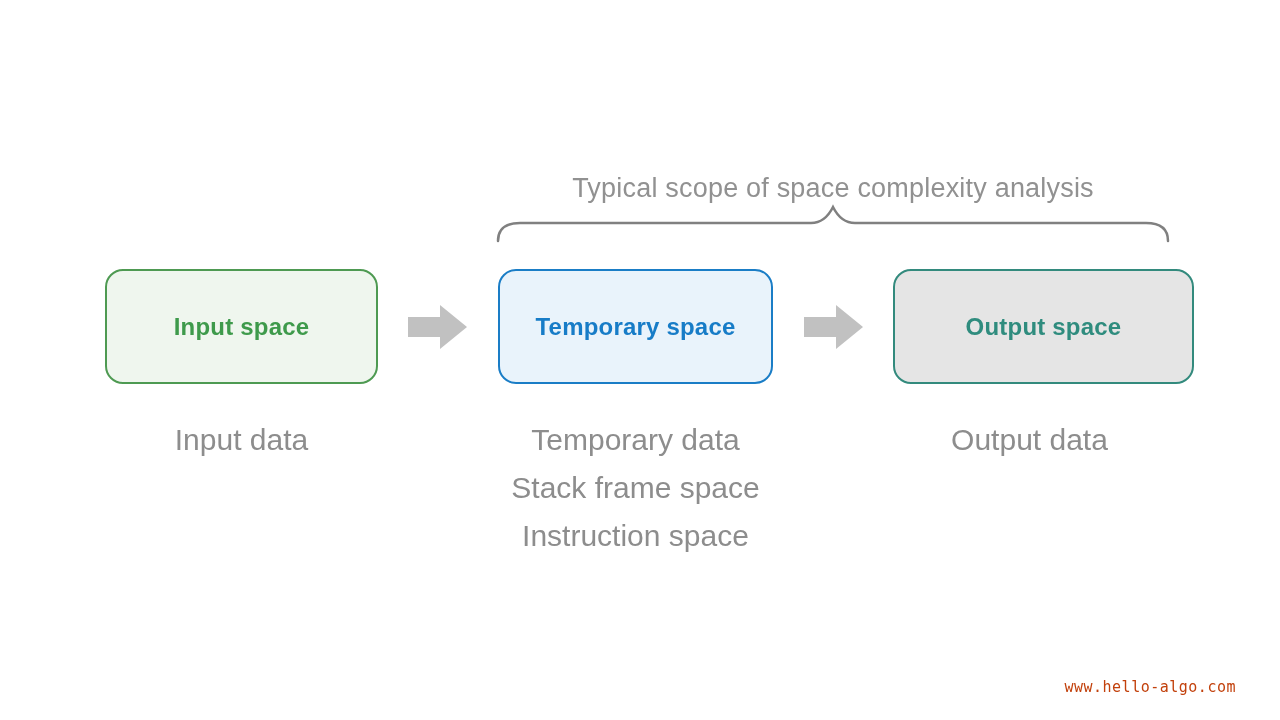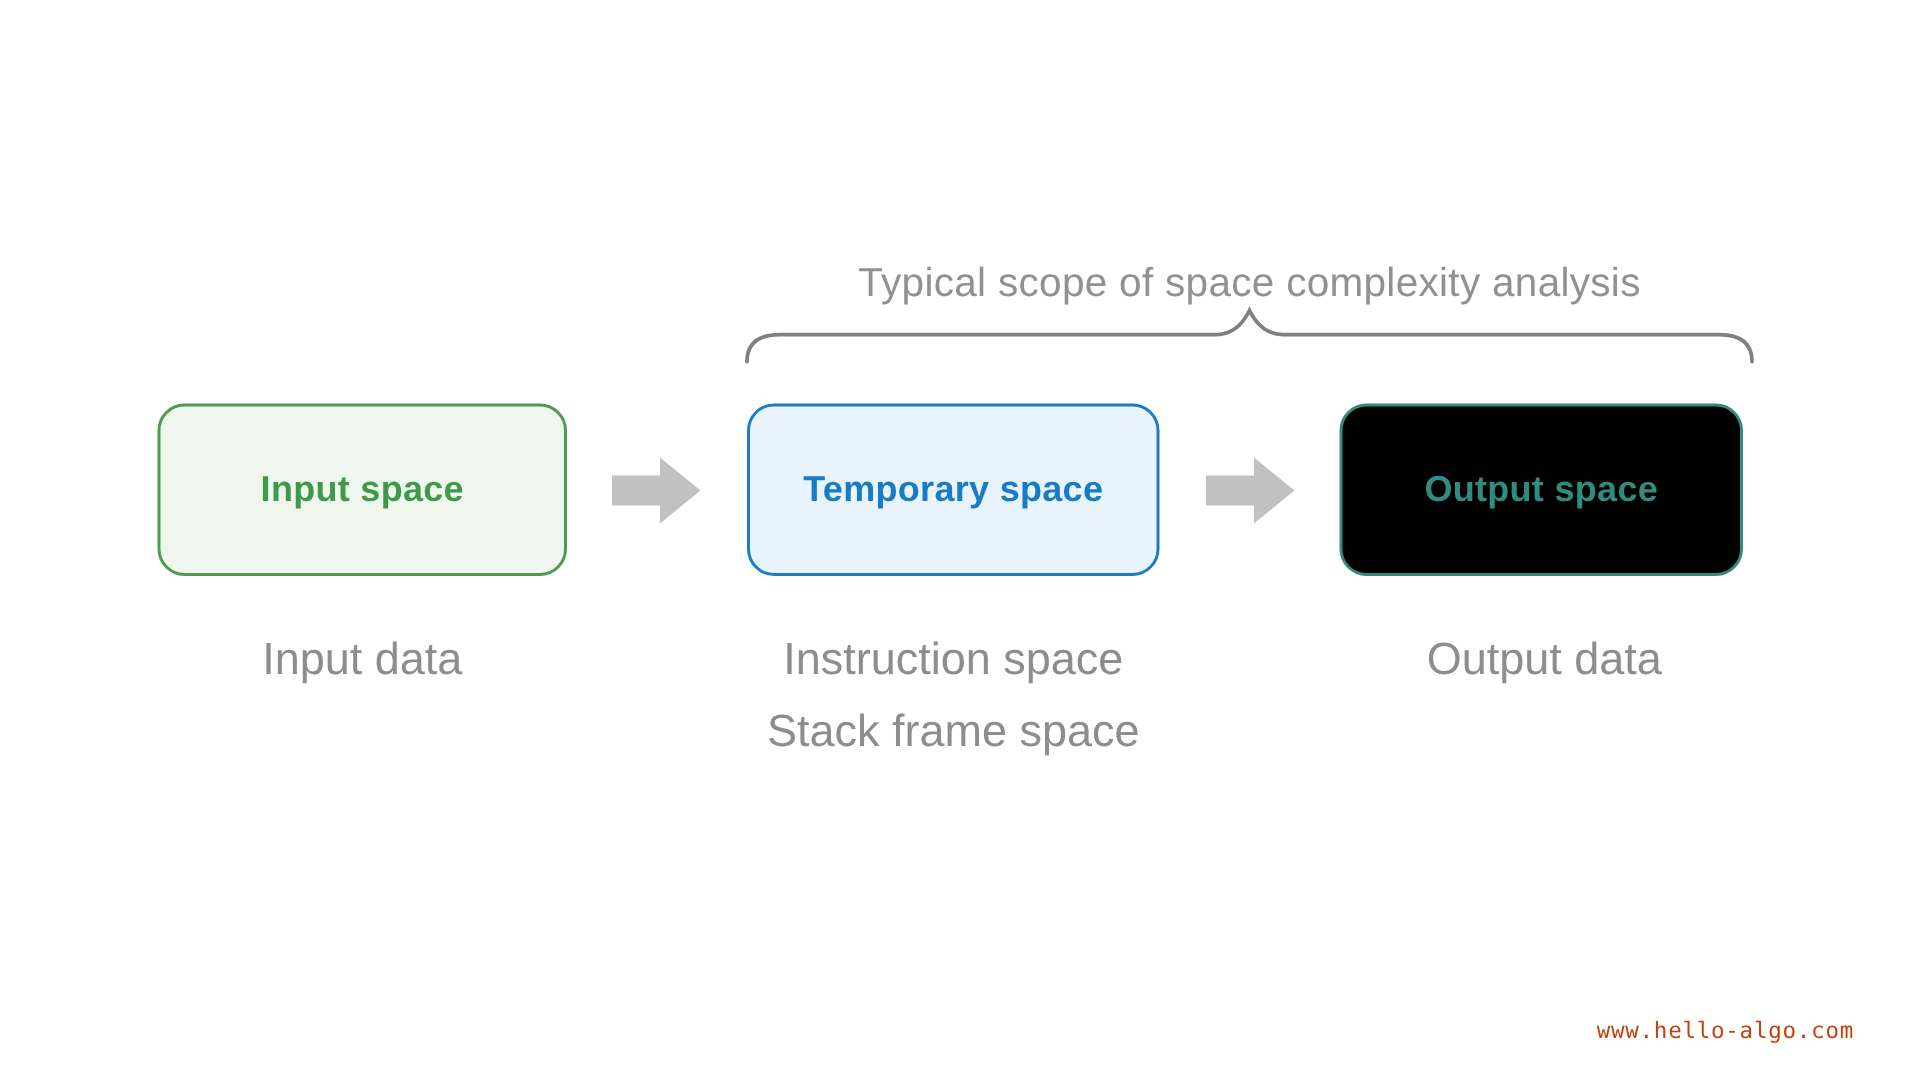--- a/index.html
+++ b/index.html
@@ -16,21 +16,21 @@
   .scope-brace { position: absolute; left: 496px; top: 204px; width: 674px; height: 40px; }
 
   .node {
     position: absolute; top: 269px; height: 115px;
     border-radius: 18px; border: 2px solid;
     display: flex; align-items: center; justify-content: center;
     font-size: 24px; font-weight: bold; letter-spacing: 0.2px;
   }
   .node-input  { left: 105px; width: 273px; border-color: #4e9a52; background: #eff6ee; color: #3e9a4b; }
   .node-temp   { left: 498px; width: 275px; border-color: #1a7dc6; background: #e9f3fb; color: #177cc7; }
-  .node-output { left: 893px; width: 269px; border-color: #338a7d; background: #000000; color: #2f8c7e; }
+  .node-output { left: 893px; width: 301px; border-color: #338a7d; background: #e5e5e5; color: #2f8c7e; }
 
   .arrow { position: absolute; top: 304px; width: 60px; height: 46px; }
   .arrow-1 { left: 408px; }
   .arrow-2 { left: 804px; }
 
   .notes {
     position: absolute; top: 416px; text-align: center;
     font-size: 30px; color: #8d8d8d; line-height: 48px;
   }
   .notes-input  { left: 105px; width: 273px; }
@@ -72,22 +72,23 @@
 
   <div class="node node-output">
     <span>Output space</span>
   </div>
 
   <div class="notes notes-input">
     <div>Input data</div>
   </div>
 
   <div class="notes notes-temp">
+    <div>Temporary data</div>
+    <div>Stack frame space</div>
     <div>Instruction space</div>
-    <div>Stack frame space</div>
   </div>
 
   <div class="notes notes-output">
     <div>Output data</div>
   </div>
 
   <div class="watermark">www.hello-algo.com</div>
 
 </div>
 

